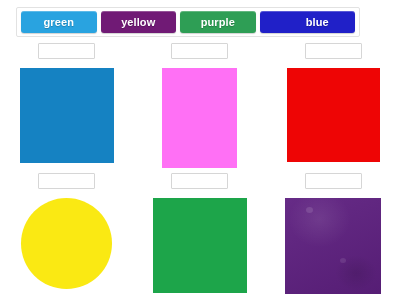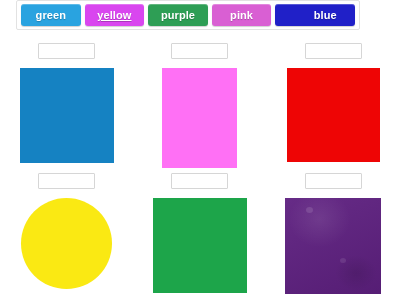--- a/index.html
+++ b/index.html
@@ -12,21 +12,21 @@
     background: #ffffff;
     font-family: "Liberation Sans", sans-serif;
     overflow: hidden;
     position: relative;
   }
 
   
   #word-bank {
     position: absolute;
     left: 16px;
-    top: 0;
+    top: 7px;
     width: 344px;
     height: 30px;
     box-sizing: border-box;
     border: 1px solid #e2e2e2;
     border-radius: 2px;
     background: #ffffff;
     display: flex;
     align-items: center;
     padding: 3px 4px;
     gap: 4px;
@@ -122,23 +122,22 @@
     width: 6px; height: 5px;
     border-radius: 50%;
     background: rgba(255,255,255,0.10);
   }
 </style>
 </head>
 <body style="background-color: rgb(255, 255, 255);">
 
 <div id="word-bank">
   <div class="word-tile" style="background-color: rgb(41, 163, 224);">green</div>
-  <div class="word-tile" style="background-color: #d946ef; text-decoration: underline;">yellow</div>
+  <div class="word-tile" style="background-color: #701a75;">yellow</div>
   <div class="word-tile" style="background-color: rgb(46, 158, 85);">purple</div>
-  <div class="word-tile" style="background-color: rgb(217, 95, 211);">pink</div>
   <div class="word-tile" style="background-color: rgb(32, 32, 200); padding-left: 20px;">blue</div>
 </div>
 
 <div id="answer-grid">
 
   <div class="grid-cell">
     <input class="answer-box" type="text" placeholder="" style="">
     <div class="swatch-wrap">
       <div class="swatch sw-blue" style="background-color: rgb(21, 130, 194);"></div>
     </div>

